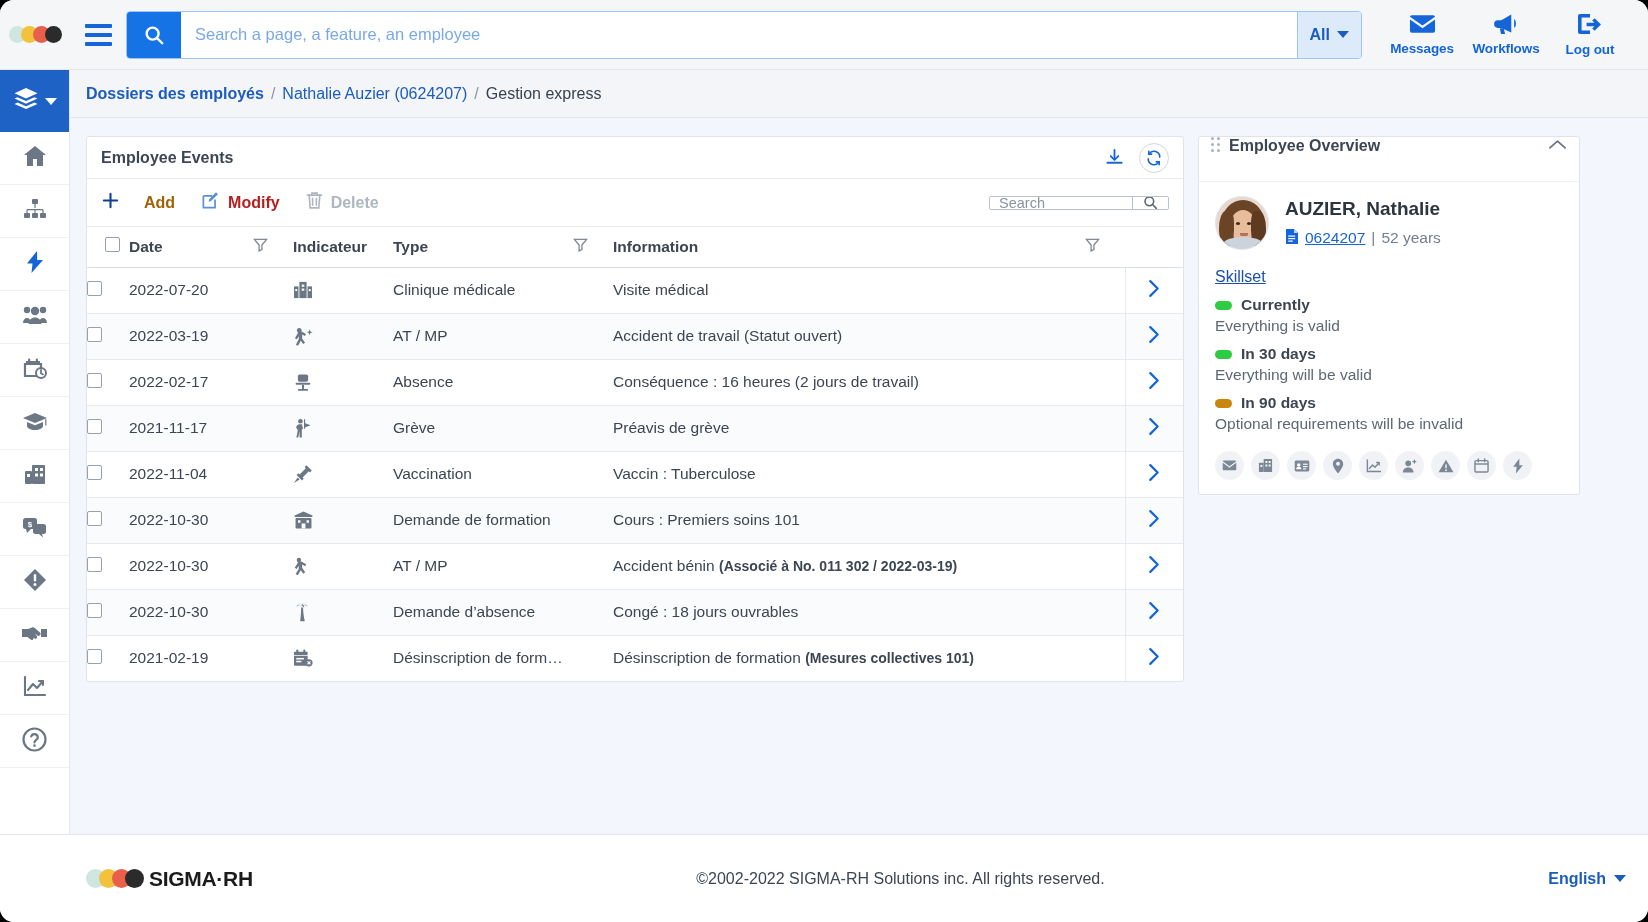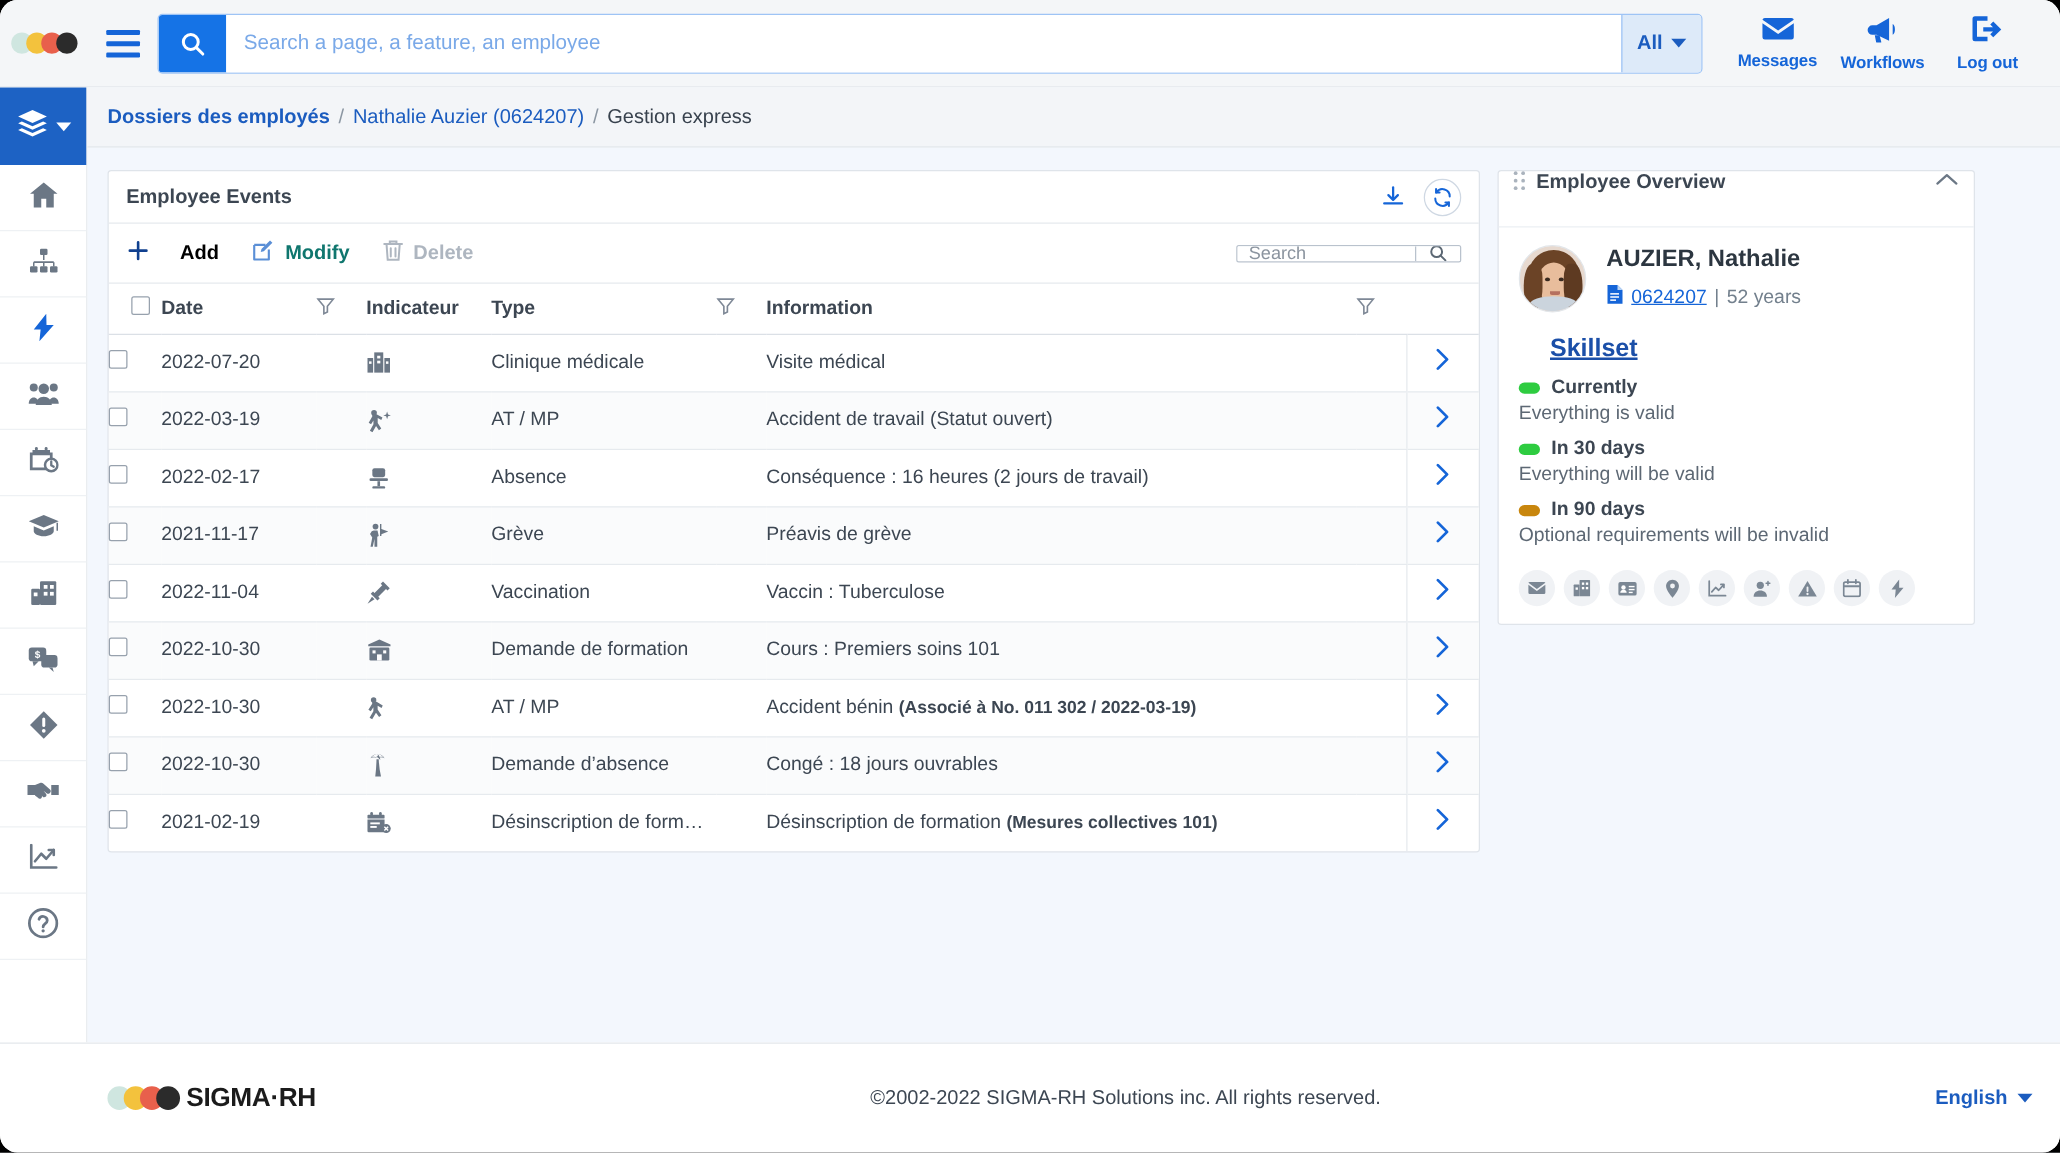--- a/index.html
+++ b/index.html
@@ -137,22 +137,22 @@
     display: flex; align-items: center; justify-content: center;
     cursor: pointer; color: #1565d8;
   }
   .circ-btn.outlined { border: 1px solid #cfd8e3; }
 
   .toolbar {
     height: 48px; display: flex; align-items: center;
     padding: 0 14px; gap: 26px; border-bottom: 1px solid #e6eaee;
   }
   .tb-btn { display: flex; align-items: center; gap: 8px; cursor: pointer; font-size: 16px; font-weight: bold; }
-  .tb-btn.primary { color: #000000; gap: 24px; }
-  .tb-btn.secondary { color: #0f766e; }
+  .tb-btn.primary { color: #a16207; gap: 24px; }
+  .tb-btn.secondary { color: #b91c1c; }
   .tb-btn.disabled { color: #aeb6c0; cursor: default; }
   .tb-spacer { flex: 1 1 auto; }
   .tb-search {
     display: flex; align-items: stretch; height: 14px;
     border: 1px solid #b9c2cd; border-radius: 2px; overflow: hidden;
   }
   .tb-search input {
     border: none; outline: none; width: 142px; padding: 0 9px;
     font-size: 14.5px; color: #3c4652; font-family: "Liberation Sans", sans-serif;
   }
@@ -223,22 +223,22 @@
   .av-body { position:absolute; left:8px; bottom:0; width:38px; height:12px; border-radius:50% 50% 0 0; background:#cbd4dd; }
   .av-eyeL { position:absolute; left:20px; top:25px; width:4px; height:3px; border-radius:50%; background:#3a2a20; }
   .av-eyeR { position:absolute; left:31px; top:25px; width:4px; height:3px; border-radius:50%; background:#3a2a20; }
   .av-mouth{ position:absolute; left:24px; top:36px; width:8px; height:3px; border-radius:0 0 40% 40%; background:#b5705f; }
 
   .pname { font-size: 19px; font-weight: bold; color: #2c3640; }
   .pmeta { display: flex; align-items: center; gap: 6px; margin-top: 8px; font-size: 15.5px; color: #73808d; }
   .pid { color: #1565d8; text-decoration: underline; cursor: pointer; font-weight: normal; }
 
   .skillset {
-    display: inline-block; margin-top: 12px; font-size: 20px; font-weight: bold;
-    color: #1b4fa8; text-decoration: underline; cursor: pointer; margin-left: 25px;
+    display: inline-block; margin-top: 12px; font-size: 16px; font-weight: normal;
+    color: #1b4fa8; text-decoration: underline; cursor: pointer;
   }
   .status-row { display: flex; align-items: center; gap: 9px; margin-top: 10px; }
   .pill { width: 17px; height: 9px; border-radius: 5px; flex: 0 0 17px; display:block; }
   .status-lbl { font-size: 15.5px; font-weight: bold; color: #3c4652; }
   .status-desc { font-size: 15.5px; color: #5d6874; margin-top: 3px; }
 
   .ov-icons { display: flex; align-items: center; gap: 7px; margin-top: 18px; }
   .ov-ico {
     width: 29px; height: 29px; border-radius: 50%; background: #f0f2f5;
     display: flex; align-items: center; justify-content: center;

